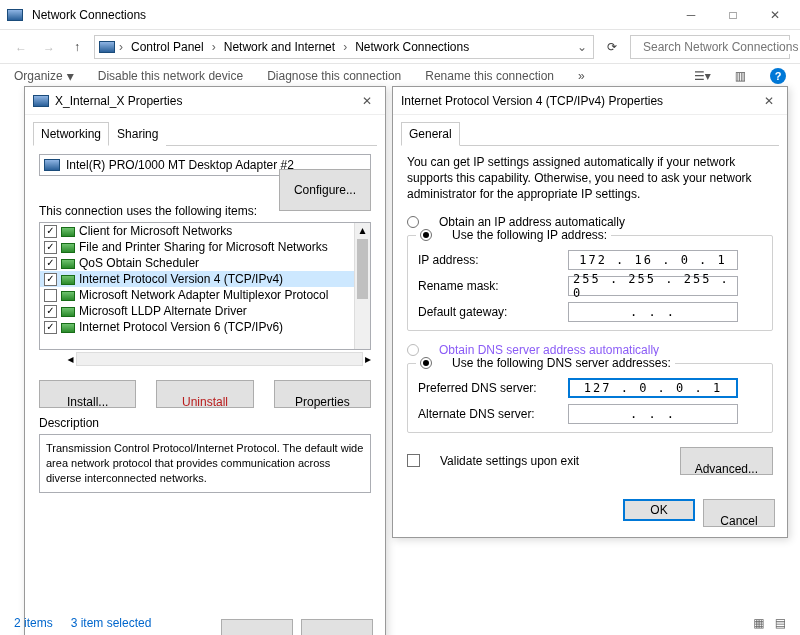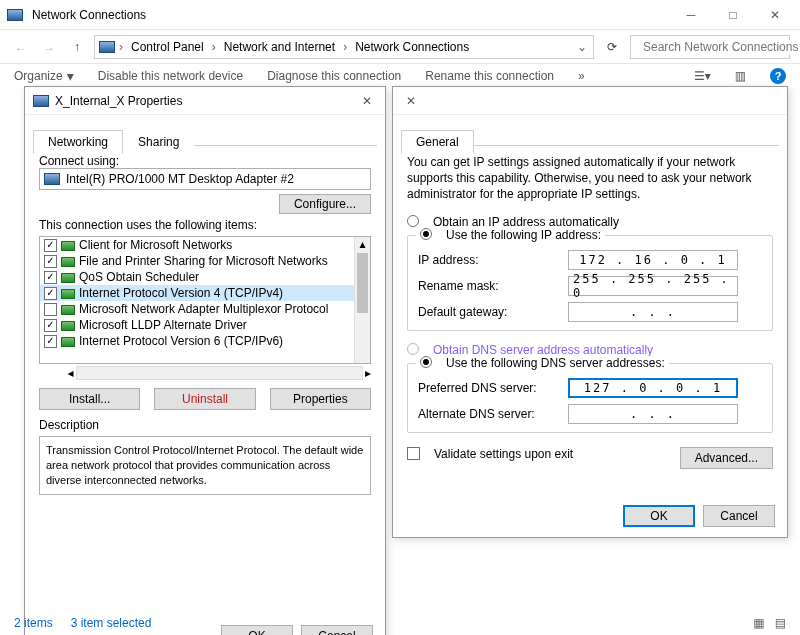--- a/index.html
+++ b/index.html
@@ -21,25 +21,25 @@
 .search-icon{color:#666;margin-left:4px}
 .cmdbar{height:24px;display:flex;align-items:center;padding:0 14px;gap:24px;color:#555}
 .cmdbar .item{display:flex;align-items:center;gap:4px}
 .statusbar{position:absolute;bottom:0;left:0;right:0;height:24px;display:flex;align-items:center;padding:0 14px;color:#06c;gap:18px}
 .status-icons{position:absolute;right:14px;display:flex;gap:10px;color:#666}
 .dialog{position:absolute;background:#fff;border:1px solid #999;box-shadow:2px 2px 8px rgba(0,0,0,.15)}
 .dialog-title{height:28px;display:flex;align-items:center;padding:0 8px;border-bottom:1px solid #eee}
 .dialog-title .t{flex:1}
 .close-x{width:20px;text-align:center;color:#555}
 .tabhost{display:flex;border-bottom:1px solid #ccc;margin:6px 8px 0}
-.tab{padding:4px 14px;border:1px solid transparent;border-bottom:none;position:relative;top:9px;background:#fff}
+.tab{padding:4px 7px;border:1px solid transparent;border-bottom:none;position:relative;top:1px;background:#fff}
 .tab.active{border-color:#ccc;border-bottom:1px solid #fff}
 .pad{padding:8px 14px}
-.row{display:flex;gap:8px}
-.btn{background:#e1e1e1;border:1px solid #adadad;padding:2px 14px;min-width:72px;text-align:center;height:22px;line-height:16px}
+.row{display:flex;align-items:center;gap:14px}
+.btn{background:#e1e1e1;border:1px solid #adadad;padding:13px 14px;min-width:72px;text-align:center;height:22px;line-height:16px}
 .btn.primary{border:2px solid #0078d7;padding:1px 13px}
 .btn.disabled{color:#b91c1c}
 .textbox{border:1px solid #abadb3;height:22px;width:100%;padding:0 4px;background:#fff;display:flex;align-items:center;gap:6px}
 .listbox{border:1px solid #abadb3;height:128px;overflow:hidden;position:relative;margin-top:4px}
 .listbox .scroller{position:absolute;right:0;top:0;bottom:0;width:16px;background:#f0f0f0;border-left:1px solid #ddd}
 .list-item{display:flex;align-items:center;gap:4px;padding:1px 4px}
 .list-item.selected{background:#cde8ff}
 .chk{width:13px;height:13px;border:1px solid #707070;display:inline-flex;align-items:center;justify-content:center;font-size:10px;line-height:10px;color:#000;background:#fff}
 .descbox{border:1px solid #abadb3;padding:6px;margin-top:4px;font-size:11px;line-height:1.35}
 .groupbox{border:1px solid #d0d0d0;border-radius:2px;padding:8px 10px;margin-top:6px;position:relative}
@@ -112,21 +112,20 @@
   <div class="dialog-title">
     <span class="icon-nic"></span>
     <span class="t" style="margin-left:6px">X_Internal_X Properties</span>
     <span class="close-x">✕</span>
   </div>
   <div class="tabhost">
     <div class="tab active">Networking</div>
     <div class="tab">Sharing</div>
   </div>
   <div class="pad">
-    <div>Connect using:</div>
     <div class="textbox" style="margin-top:0">
       <span class="icon-nic"></span>
       <span>Intel(R) PRO/1000 MT Desktop Adapter #2</span>
     </div>
     <div style="text-align:right;margin-top:6px">
       <span class="btn">Configure...</span>
     </div>
     <div style="margin-top:6px">This connection uses the following items:</div>
     <div class="listbox">
       <div id="proto-list">
@@ -170,36 +169,37 @@
         <div style="text-align:center">▴</div>
         <div style="background:#c0c0c0;height:60px;margin:2px"></div>
       </div>
     </div>
     <div style="display:flex;align-items:center;margin-top:2px">
       <span style="flex:1"></span>
       <span>◂</span>
       <span style="flex:10;background:#f0f0f0;height:14px;margin:0 2px;border:1px solid #ddd"></span>
       <span>▸</span>
     </div>
-    <div class="row" style="justify-content:space-between;margin-top:8px">
+    <div class="row" style="justify-content:space-between;margin-top:14px">
       <span class="btn" style="flex:1">Install...</span>
       <span class="btn disabled" style="flex:1;margin:0 6px">Uninstall</span>
       <span class="btn" style="flex:1">Properties</span>
     </div>
     <div style="margin-top:8px">Description</div>
     <div class="descbox">Transmission Control Protocol/Internet Protocol. The default wide area network protocol that provides communication across diverse interconnected networks.</div>
   </div>
   <div style="position:absolute;bottom:10px;right:12px;display:flex;gap:8px">
     <span class="btn">OK</span>
     <span class="btn">Cancel</span>
   </div>
 </div>
 
 <div class="dialog" style="left:392px;top:86px;width:396px;height:452px">
   <div class="dialog-title">
+    <span class="t">Internet Protocol Version 4 (TCP/IPv4) Properties</span>
     <span class="close-x">✕</span>
   </div>
   <div class="tabhost">
     <div class="tab active">General</div>
   </div>
   <div class="pad">
     <div style="line-height:1.35">You can get IP settings assigned automatically if your network supports this capability. Otherwise, you need to ask your network administrator for the appropriate IP settings.</div>
 
     <div class="row" style="margin-top:12px">
       <span class="radio"></span>

